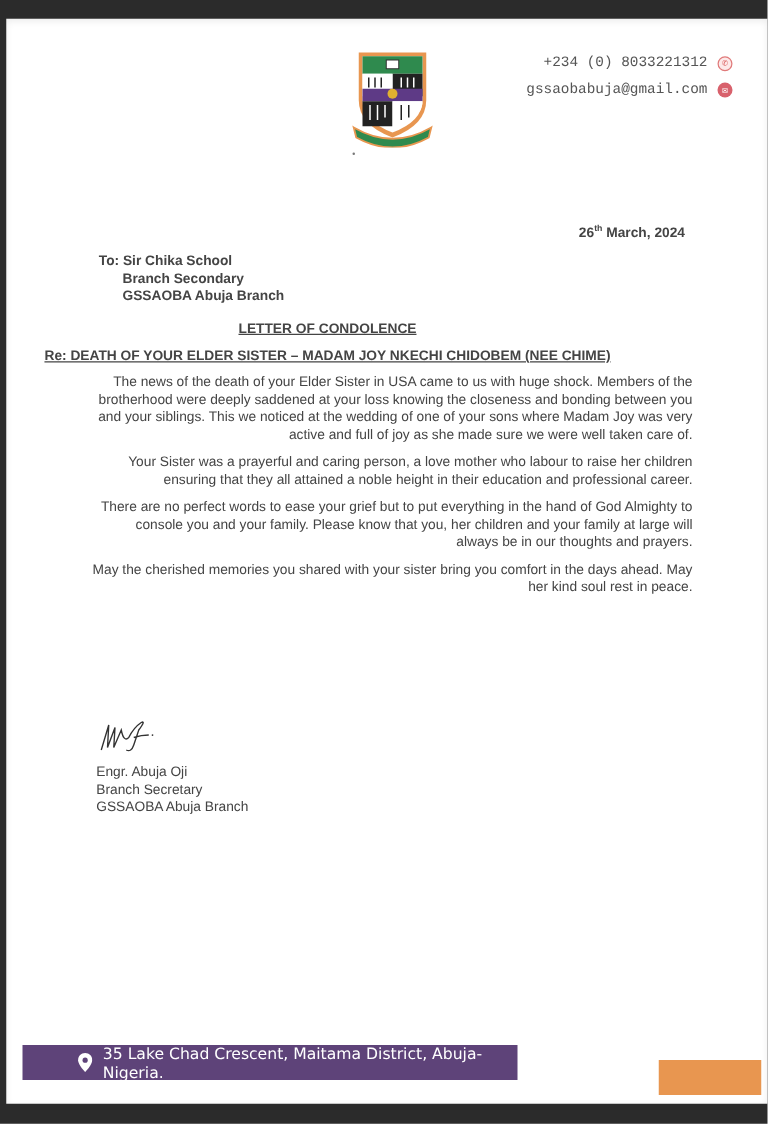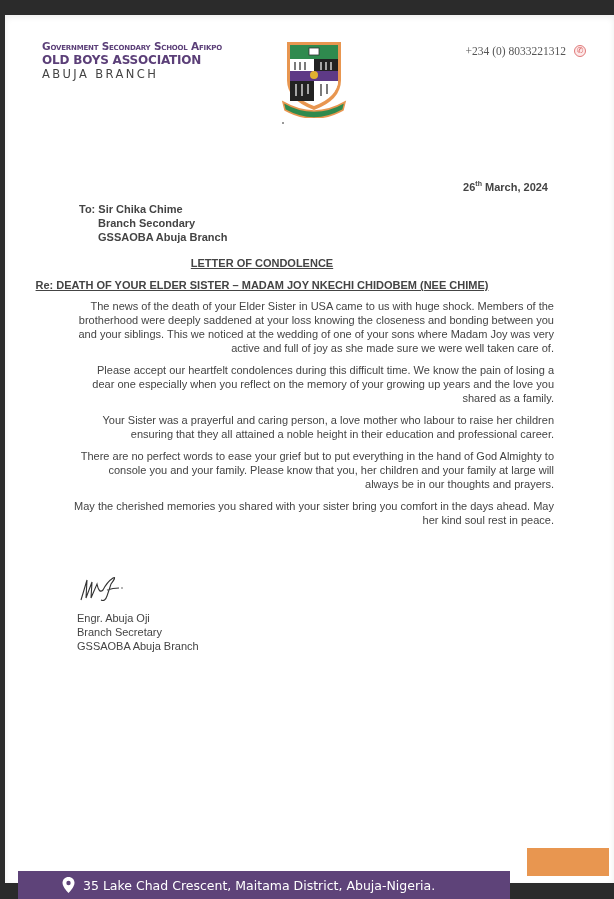--- a/index.html
+++ b/index.html
@@ -15,21 +15,21 @@
       background: #ffffff;
       box-shadow: inset 0 2px 6px rgba(0,0,0,0.08);
     }
     .hdr-left { position: absolute; left: 37px; top: 25px; color: #5b3f78; }
     .hdr-l1 { font-family: "DejaVu Sans", sans-serif; font-weight: bold; font-size: 10.5px; font-variant: small-caps; letter-spacing: -0.2px; line-height: 13px; }
     .hdr-l2 { font-family: "DejaVu Sans", sans-serif; font-weight: bold; font-size: 12px; line-height: 14px; letter-spacing: -0.2px; }
     .hdr-l3 { font-family: "DejaVu Sans", sans-serif; font-size: 11.5px; letter-spacing: 2.4px; color: #444; line-height: 14px; }
 
     .crest { position: absolute; left: 276px; top: 23px; width: 66px; height: 80px; }
 
-    .hdr-right { position: absolute; right: 28px; top: 25px; text-align: right; color: #555; font-family: Liberation Serif, serif; font-size: 11.5px; }
+    .hdr-right { position: absolute; right: 28px; top: 25px; text-align: right; color: #555; font-family: Liberation Mono, monospace; font-size: 11.5px; }
     .contact-row { display: flex; align-items: center; justify-content: flex-end; height: 21px; }
     .contact-row .ci { width: 12px; height: 12px; border-radius: 50%; margin-left: 8px; display: inline-flex; align-items: center; justify-content: center; font-size: 8px; }
     .phone-ic { border: 1.5px solid #e07a7a; color: #d85a5a; box-sizing: border-box; background: #fde9e9; }
     .mail-ic { background: #d8616c; color: #fff; }
 
     .dot { position: absolute; left: 277px; top: 107px; width: 2px; height: 2px; background: #777; border-radius: 50%; }
 
     .date { position: absolute; right: 66px; top: 165px; font-weight: bold; font-size: 11px; color: #444; }
     .date sup { font-size: 7px; }
 
@@ -39,34 +39,29 @@
     .title { position: absolute; left: 0; width: 514px; text-align: center; font-weight: bold; font-size: 11px; color: #444; text-decoration: underline; }
     .t1 { top: 242px; }
     .t2 { top: 264px; left: 0; }
 
     .body { position: absolute; left: 69px; top: 284px; width: 480px; font-size: 11px; color: #444; line-height: 14px; text-align: right; }
     .body p { margin: 0 0 8px 0; }
 
     .sig { position: absolute; left: 72px; top: 557px; width: 50px; height: 32px; }
     .signer { position: absolute; left: 72px; top: 596px; font-size: 11px; color: #444; line-height: 14px; }
 
-    .footer-bar { position: absolute; left: 13px; top: 856px; width: 492px; height: 28px; background: #5e4379; display: flex; align-items: center; color: #fff; font-family: "DejaVu Sans", sans-serif; font-size: 12.5px; }
+    .footer-bar { position: absolute; left: 13px; top: 821px; width: 396px; height: 28px; background: #5e4379; display: flex; align-items: center; color: #fff; font-family: "DejaVu Sans", sans-serif; font-size: 12.5px; }
     .pin { margin-left: 44px; margin-right: 8px; width: 13px; height: 16px; }
     .footer-orange { position: absolute; left: 522px; top: 833px; width: 82px; height: 28px; background: #e89650; }
   </style>
 </head>
 <body>
 
 <div class="page">
 
-  <div class="hdr-left">
-    <div class="hdr-l1">Government Secondary School Afikpo</div>
-    <div class="hdr-l2">OLD BOYS ASSOCIATION</div>
-    <div class="hdr-l3">ABUJA BRANCH</div>
-  </div>
 
   <svg class="crest" viewBox="0 0 66 80">
     <path d="M6 4 H60 V42 Q60 62 33 72 Q6 62 6 42 Z" fill="#e89650"></path>
     <path d="M9 7 H57 V42 Q57 59 33 68 Q9 59 9 42 Z" fill="#ffffff"></path>
     <rect x="9" y="7" width="48" height="14" fill="#2f8a4e"></rect>
     <rect x="28" y="10" width="10" height="7" fill="#fff" stroke="#333" stroke-width="0.8"></rect>
     <rect x="33" y="21" width="24" height="18" fill="#222"></rect>
     <rect x="9" y="21" width="24" height="18" fill="#fff"></rect>
     <rect x="9" y="33" width="48" height="10" fill="#5e3a86"></rect>
     <rect x="9" y="43" width="24" height="20" fill="#222"></rect>
@@ -88,38 +83,41 @@
         <line x1="27" y1="46" x2="27" y2="56"></line>
     </g>
     <path d="M2 64 Q33 82 64 64 L62 72 Q33 88 4 72 Z" fill="#2f8a4e" stroke="#e89650" stroke-width="1.5"></path>
   </svg>
 
   <div class="hdr-right">
     <div class="contact-row">
       <span>+234 (0) 8033221312</span>
       <span class="ci phone-ic">✆</span>
     </div>
+    <div class="contact-row">
+      <span>gssaobabuja@gmail.com</span>
+      <span class="ci mail-ic">✉</span>
+    </div>
   </div>
 
   <div class="dot"></div>
 
   <div class="date"><span>26</span><sup>th</sup><span> March, 2024</span></div>
 
   <div class="to">
-    <div>To: Sir Chika Chime</div>
+    <div>To: Sir Chika School</div>
     <div class="ind">Branch Secondary</div>
     <div class="ind">GSSAOBA Abuja Branch</div>
   </div>
 
   <div class="title t1">LETTER OF CONDOLENCE</div>
   <div class="title t2">Re: DEATH OF YOUR ELDER SISTER – MADAM JOY NKECHI CHIDOBEM (NEE CHIME)</div>
 
   <div class="body">
     <p>The news of the death of your Elder Sister in USA came to us with huge shock. Members of the brotherhood were deeply saddened at your loss knowing the closeness and bonding between you and your siblings. This we noticed at the wedding of one of your sons where Madam Joy was very active and full of joy as she made sure we were well taken care of.</p>
-    <p>Please accept our heartfelt condolences during this difficult time. We know the pain of losing a dear one especially when you reflect on the memory of your growing up years and the love you shared as a family.</p>
     <p>Your Sister was a prayerful and caring person, a love mother who labour to raise her children ensuring that they all attained a noble height in their education and professional career.</p>
     <p>There are no perfect words to ease your grief but to put everything in the hand of God Almighty to console you and your family. Please know that you, her children and your family at large will always be in our thoughts and prayers.</p>
     <p>May the cherished memories you shared with your sister bring you comfort in the days ahead. May her kind soul rest in peace.</p>
   </div>
 
   <svg class="sig" viewBox="0 0 50 32">
     <path d="M4 28 L10 8 L9 26 L15 10 L14 26 L20 12 Q22 22 26 18 Q30 10 36 6 Q40 4 34 12 L30 24 Q28 30 24 28 M30 18 Q36 16 42 16" fill="none" stroke="#333" stroke-width="1.1"></path>
     <circle cx="45" cy="16" r="0.7" fill="#333"></circle>
   </svg>
 

